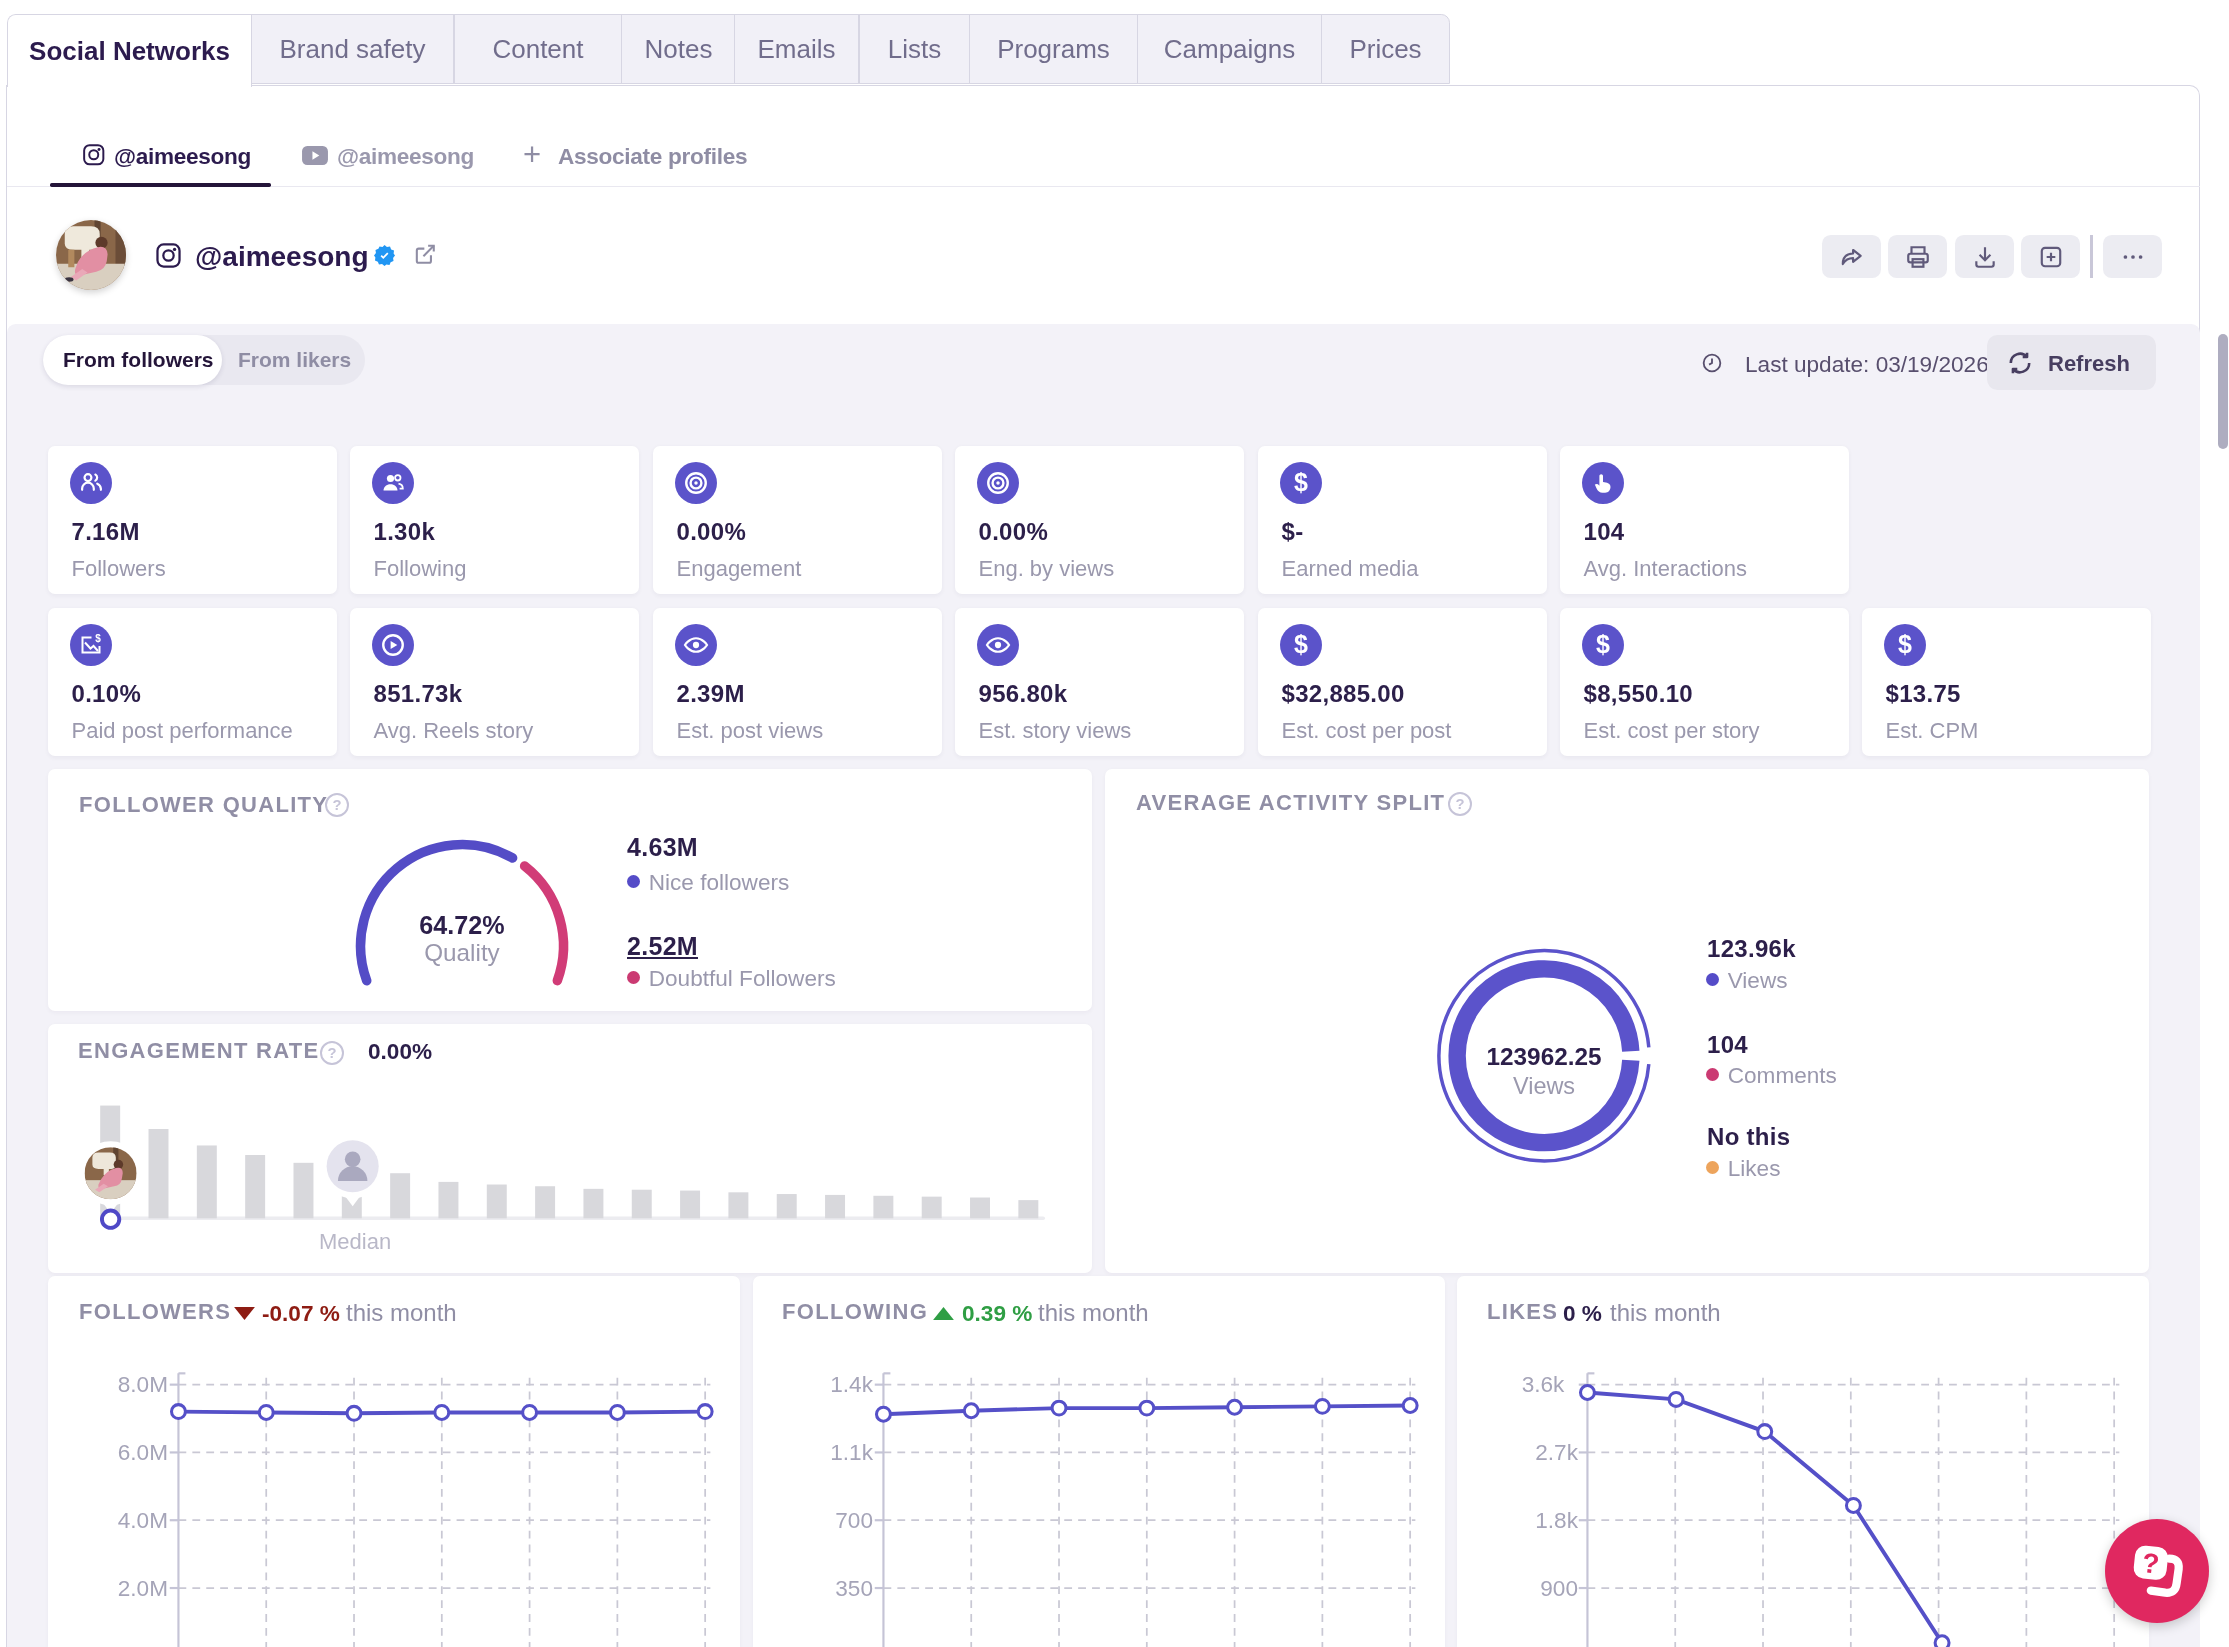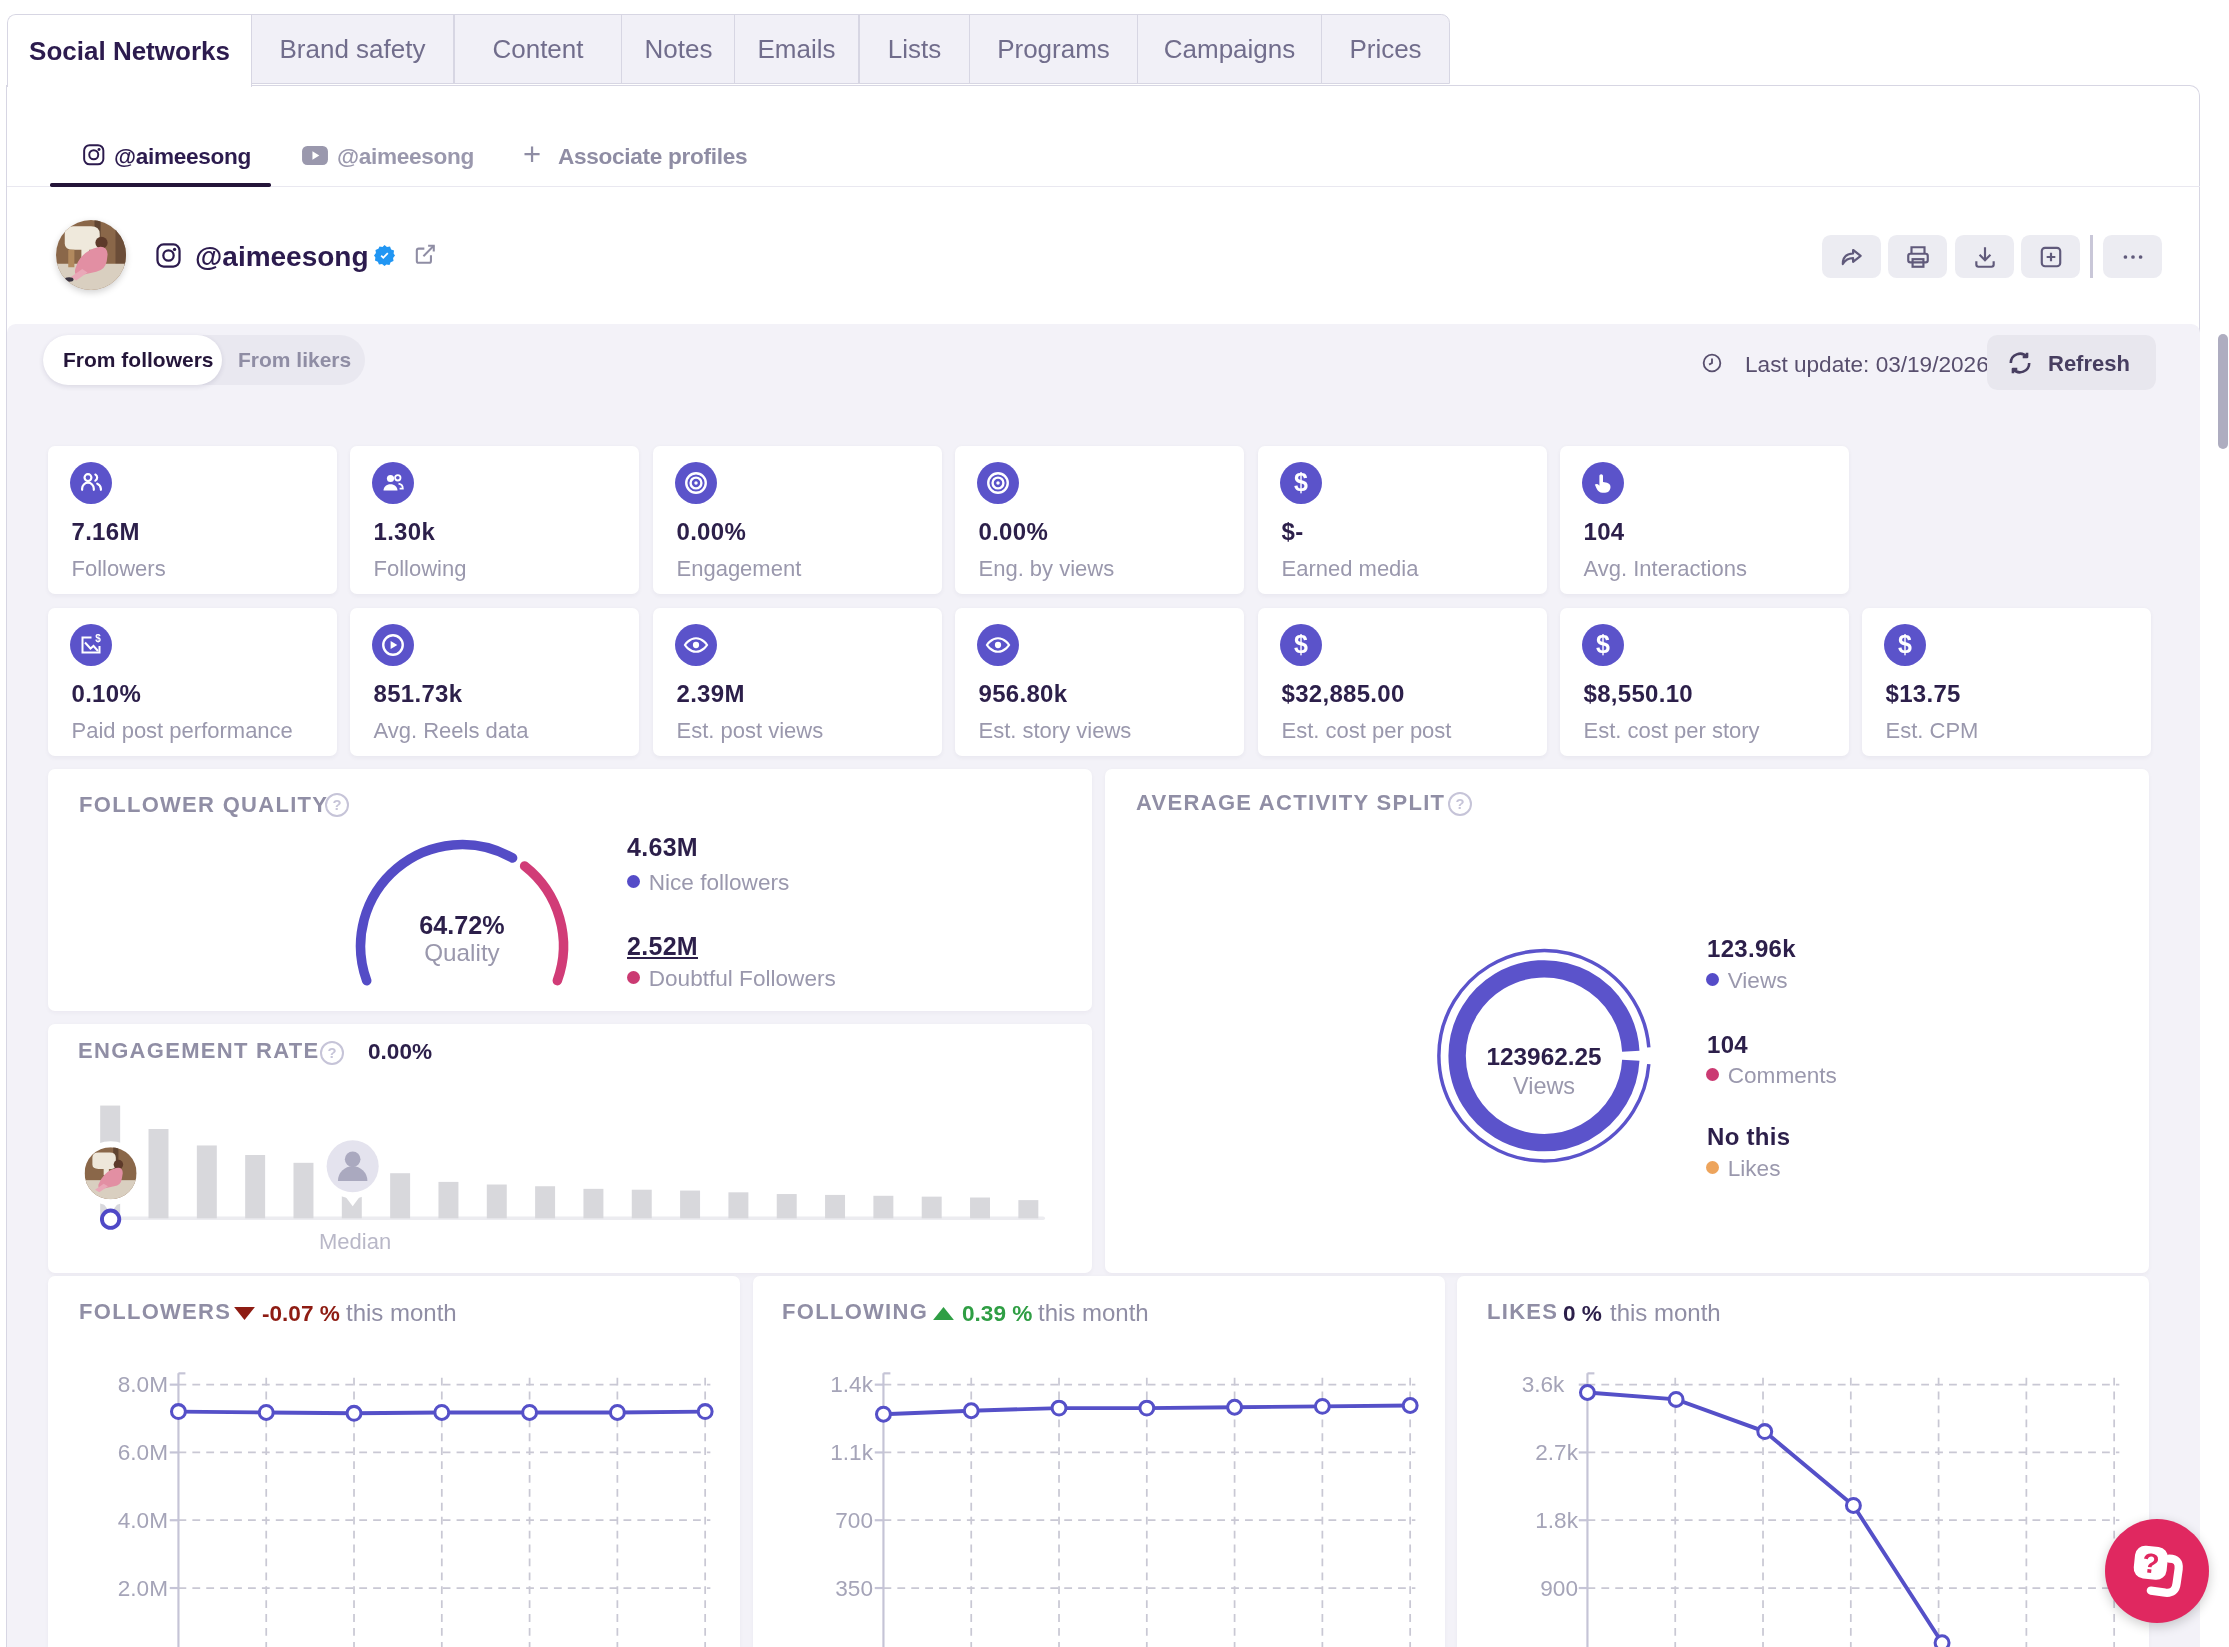--- a/index.html
+++ b/index.html
@@ -229,21 +229,21 @@
       <div class="lab">Paid post performance</div>
   </div>
   <div class="card" style="left:350px;top:608px;">
     <div class="ic">
         <svg width="26" height="26" viewBox="0 0 24 24">
           <circle cx="12" cy="12" r="9" fill="none" stroke="#fff" stroke-width="2.2"></circle>
           <path d="M9.8 8.2L16 12l-6.2 3.8z" fill="#fff"></path>
         </svg>
       </div>
     <div class="val">851.73k</div>
-      <div class="lab">Avg. Reels data</div>
+      <div class="lab">Avg. Reels story</div>
   </div>
   <div class="card" style="left:653px;top:608px;">
     <div class="ic">
         <svg width="26" height="26" viewBox="0 0 24 24">
           <path d="M1.8 12S5.5 5.8 12 5.8 22.2 12 22.2 12 18.5 18.2 12 18.2 1.8 12 1.8 12z" fill="none" stroke="#fff" stroke-width="2"></path>
           <circle cx="12" cy="12" r="2.9" fill="#fff"></circle>
         </svg>
       </div>
     <div class="val">2.39M</div>
       <div class="lab">Est. post views</div>

